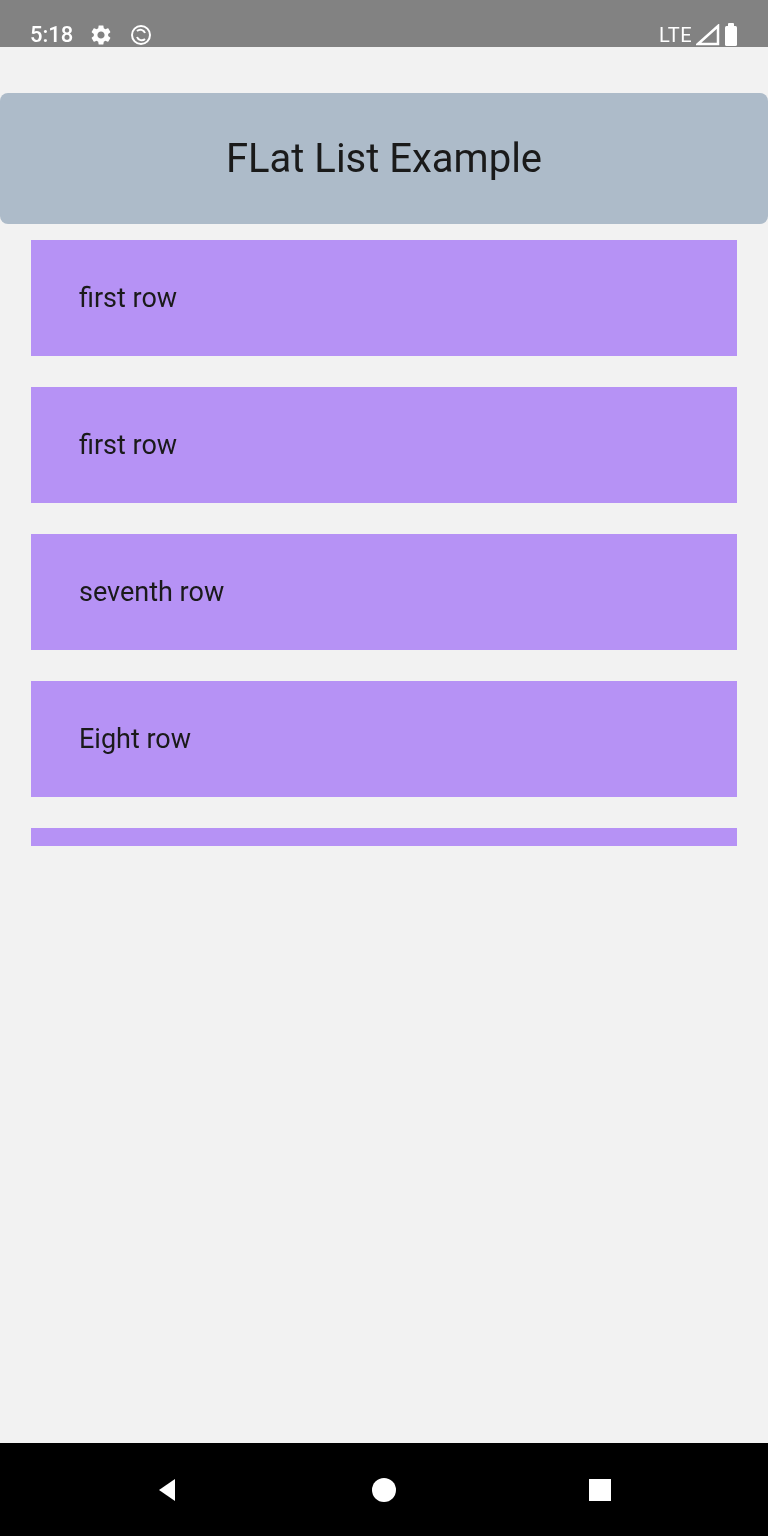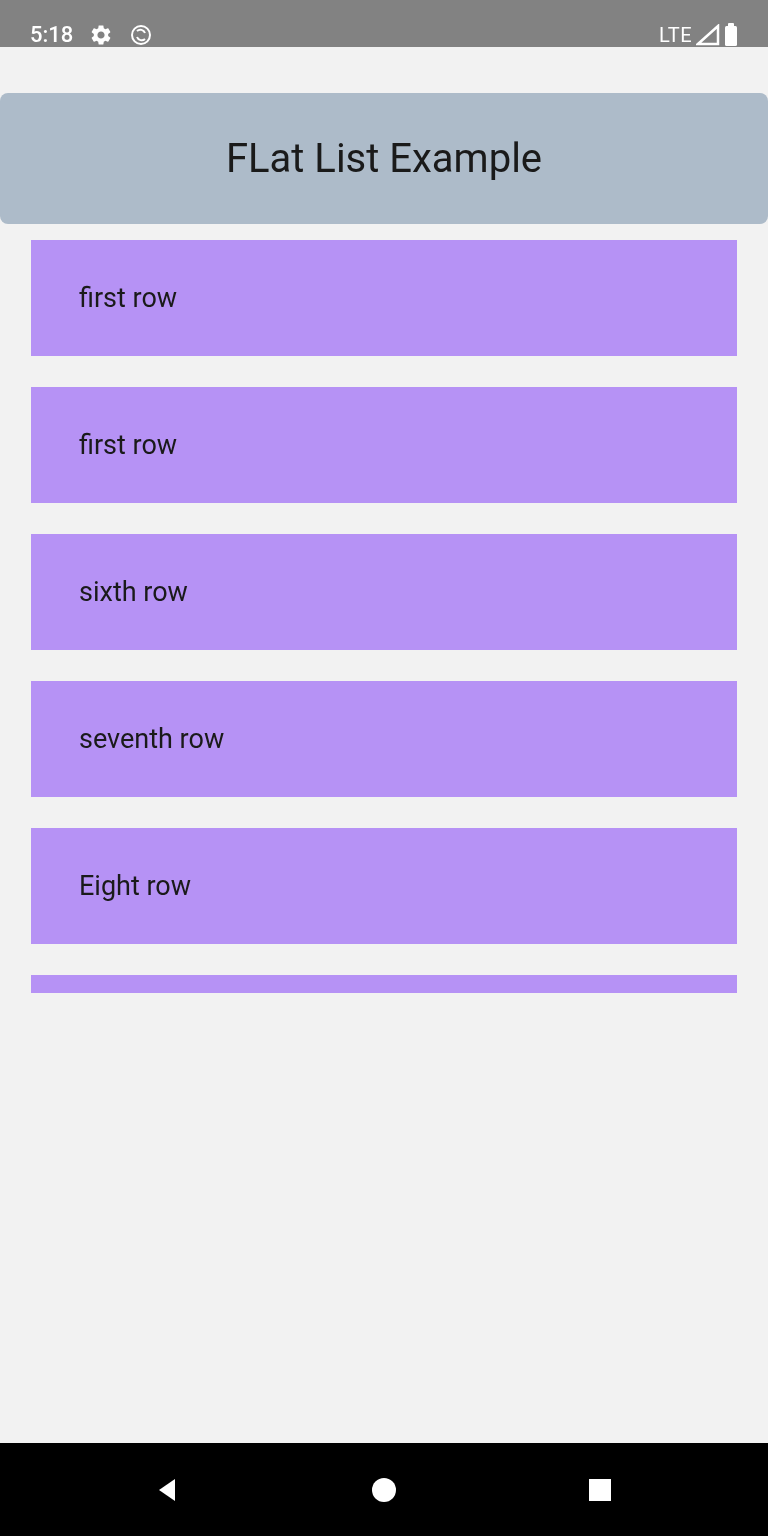--- a/index.html
+++ b/index.html
@@ -152,23 +152,20 @@
 </div>
 
 <div class="list-container">
   <div class="list-item">
     <span class="list-item-text">first row</span>
   </div>
   <div class="list-item">
     <span class="list-item-text">first row</span>
   </div>
   <div class="list-item">
-    <span class="list-item-text">sixth row</span>
-  </div>
-  <div class="list-item">
     <span class="list-item-text">seventh row</span>
   </div>
   <div class="list-item">
     <span class="list-item-text">Eight row</span>
   </div>
   <div class="partial-item"></div>
 </div>
 
 <div class="nav-bar">
   <div class="nav-button">

